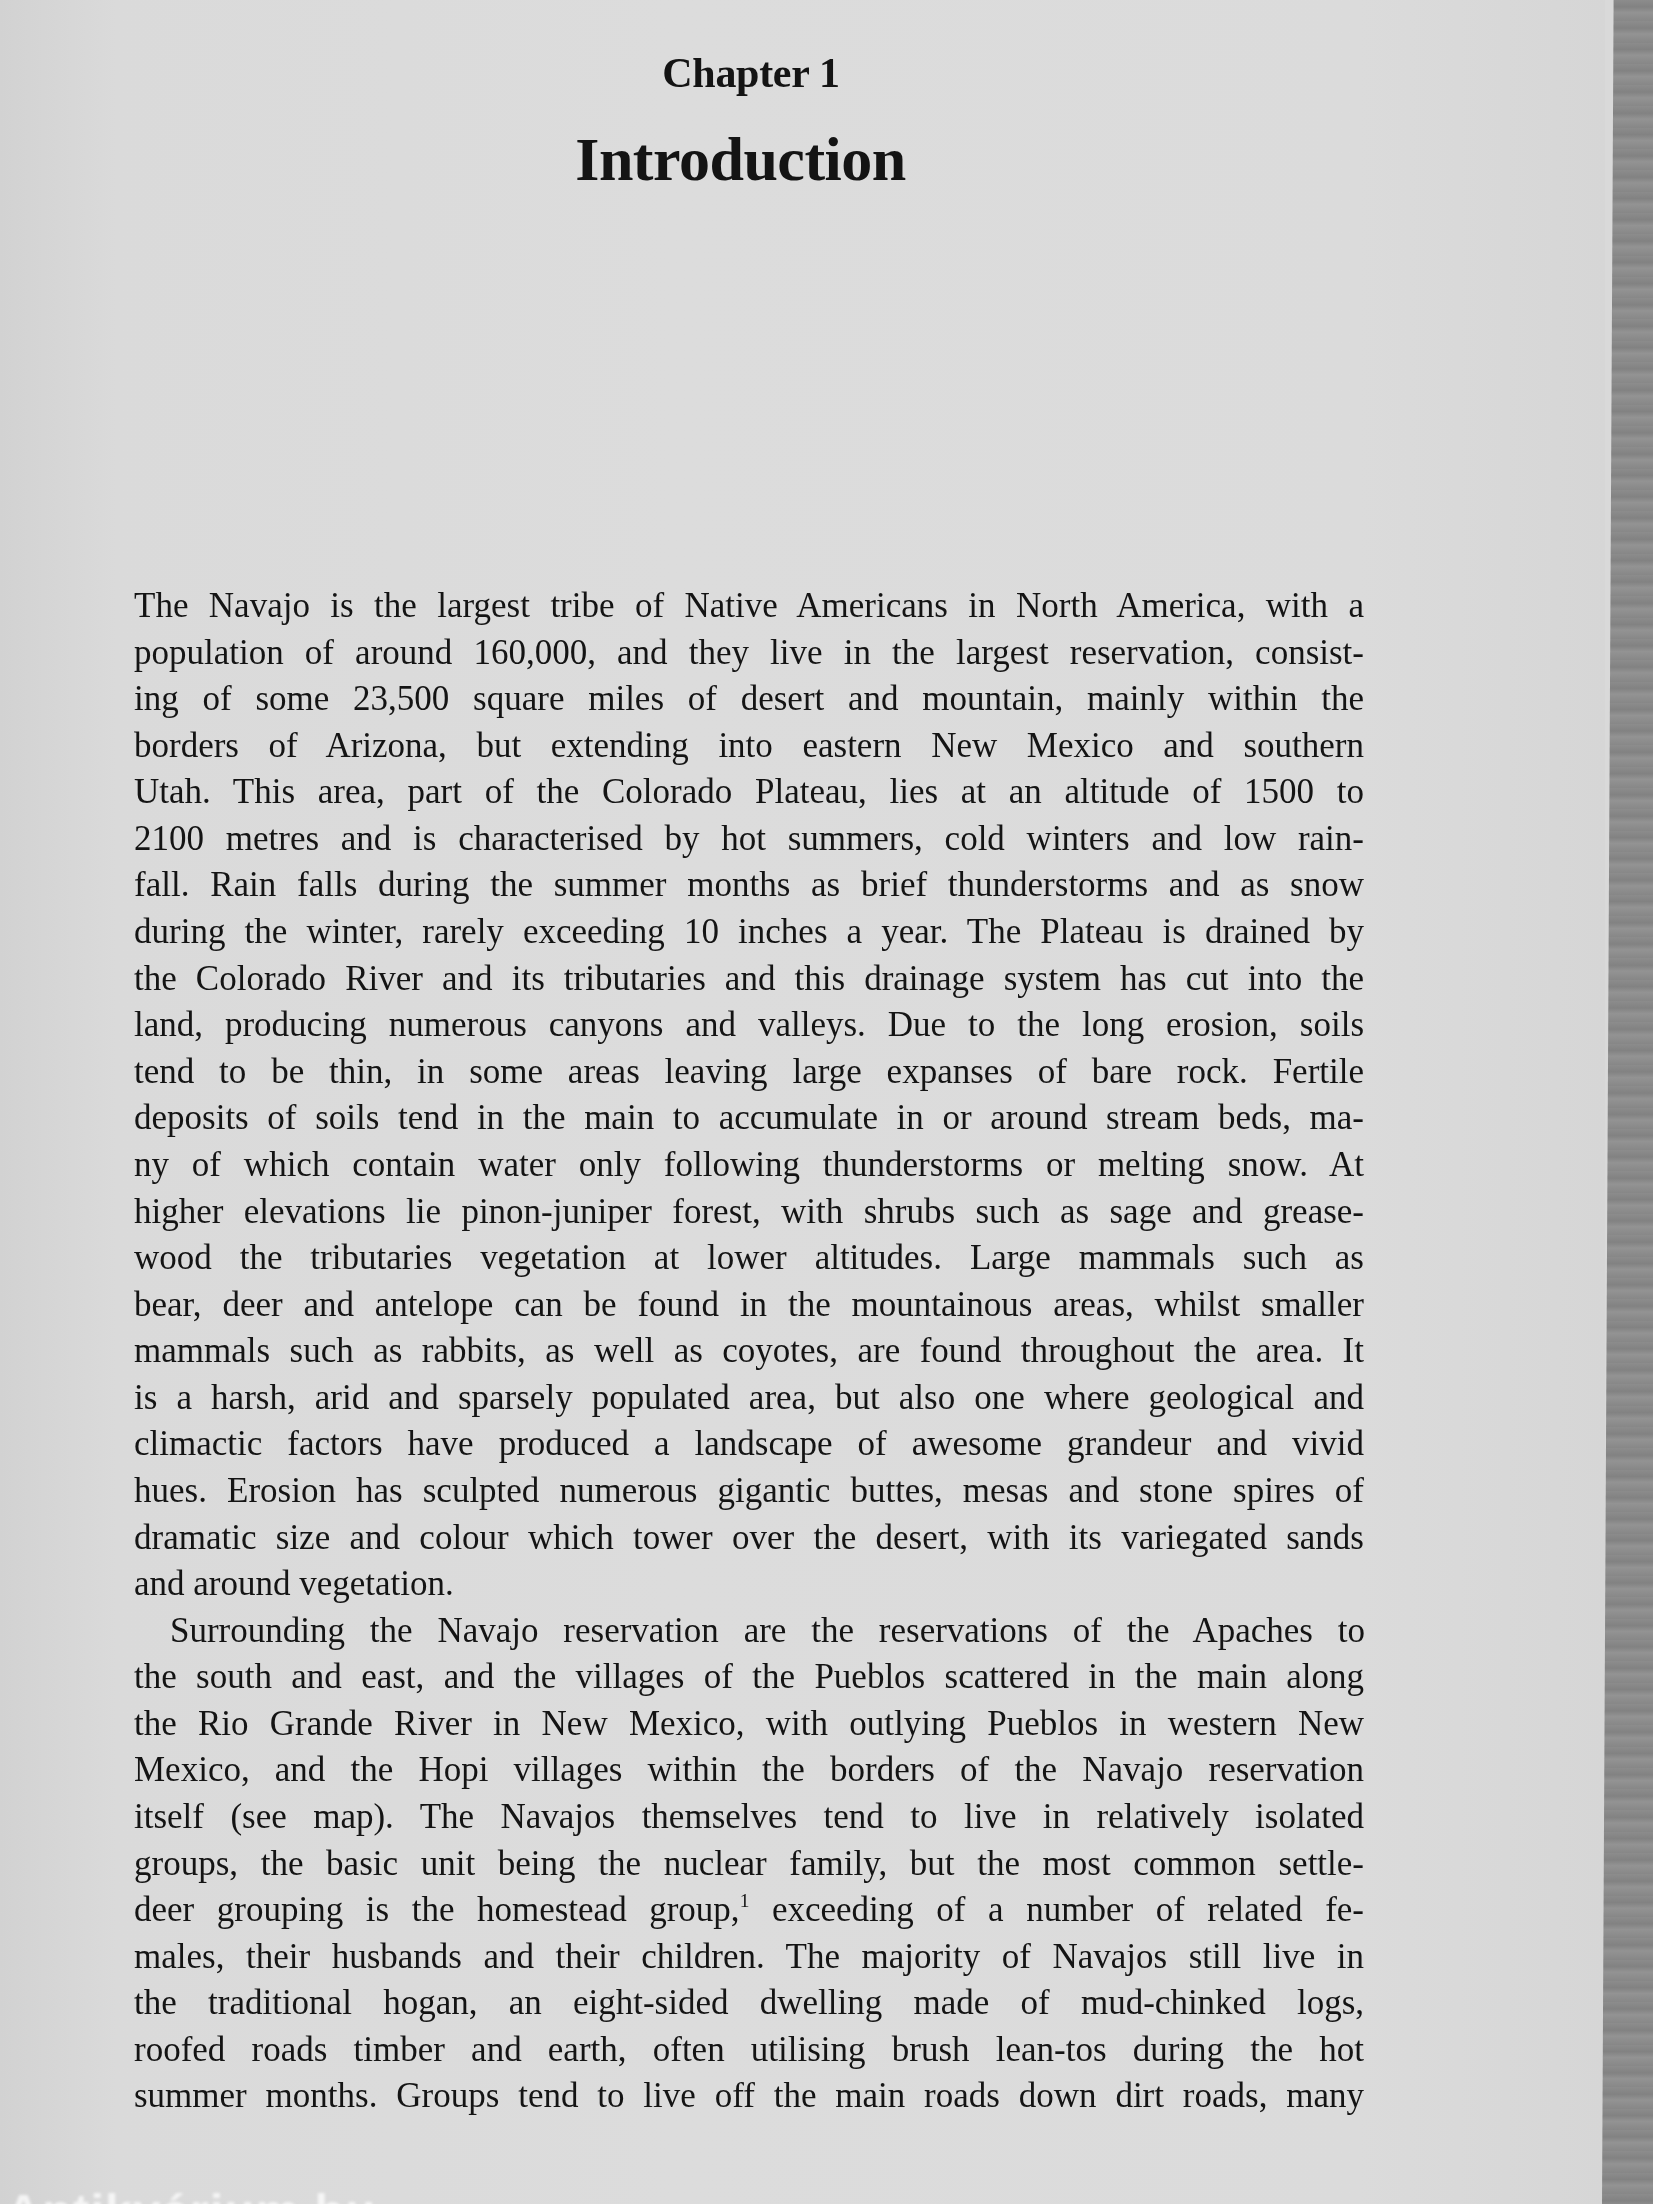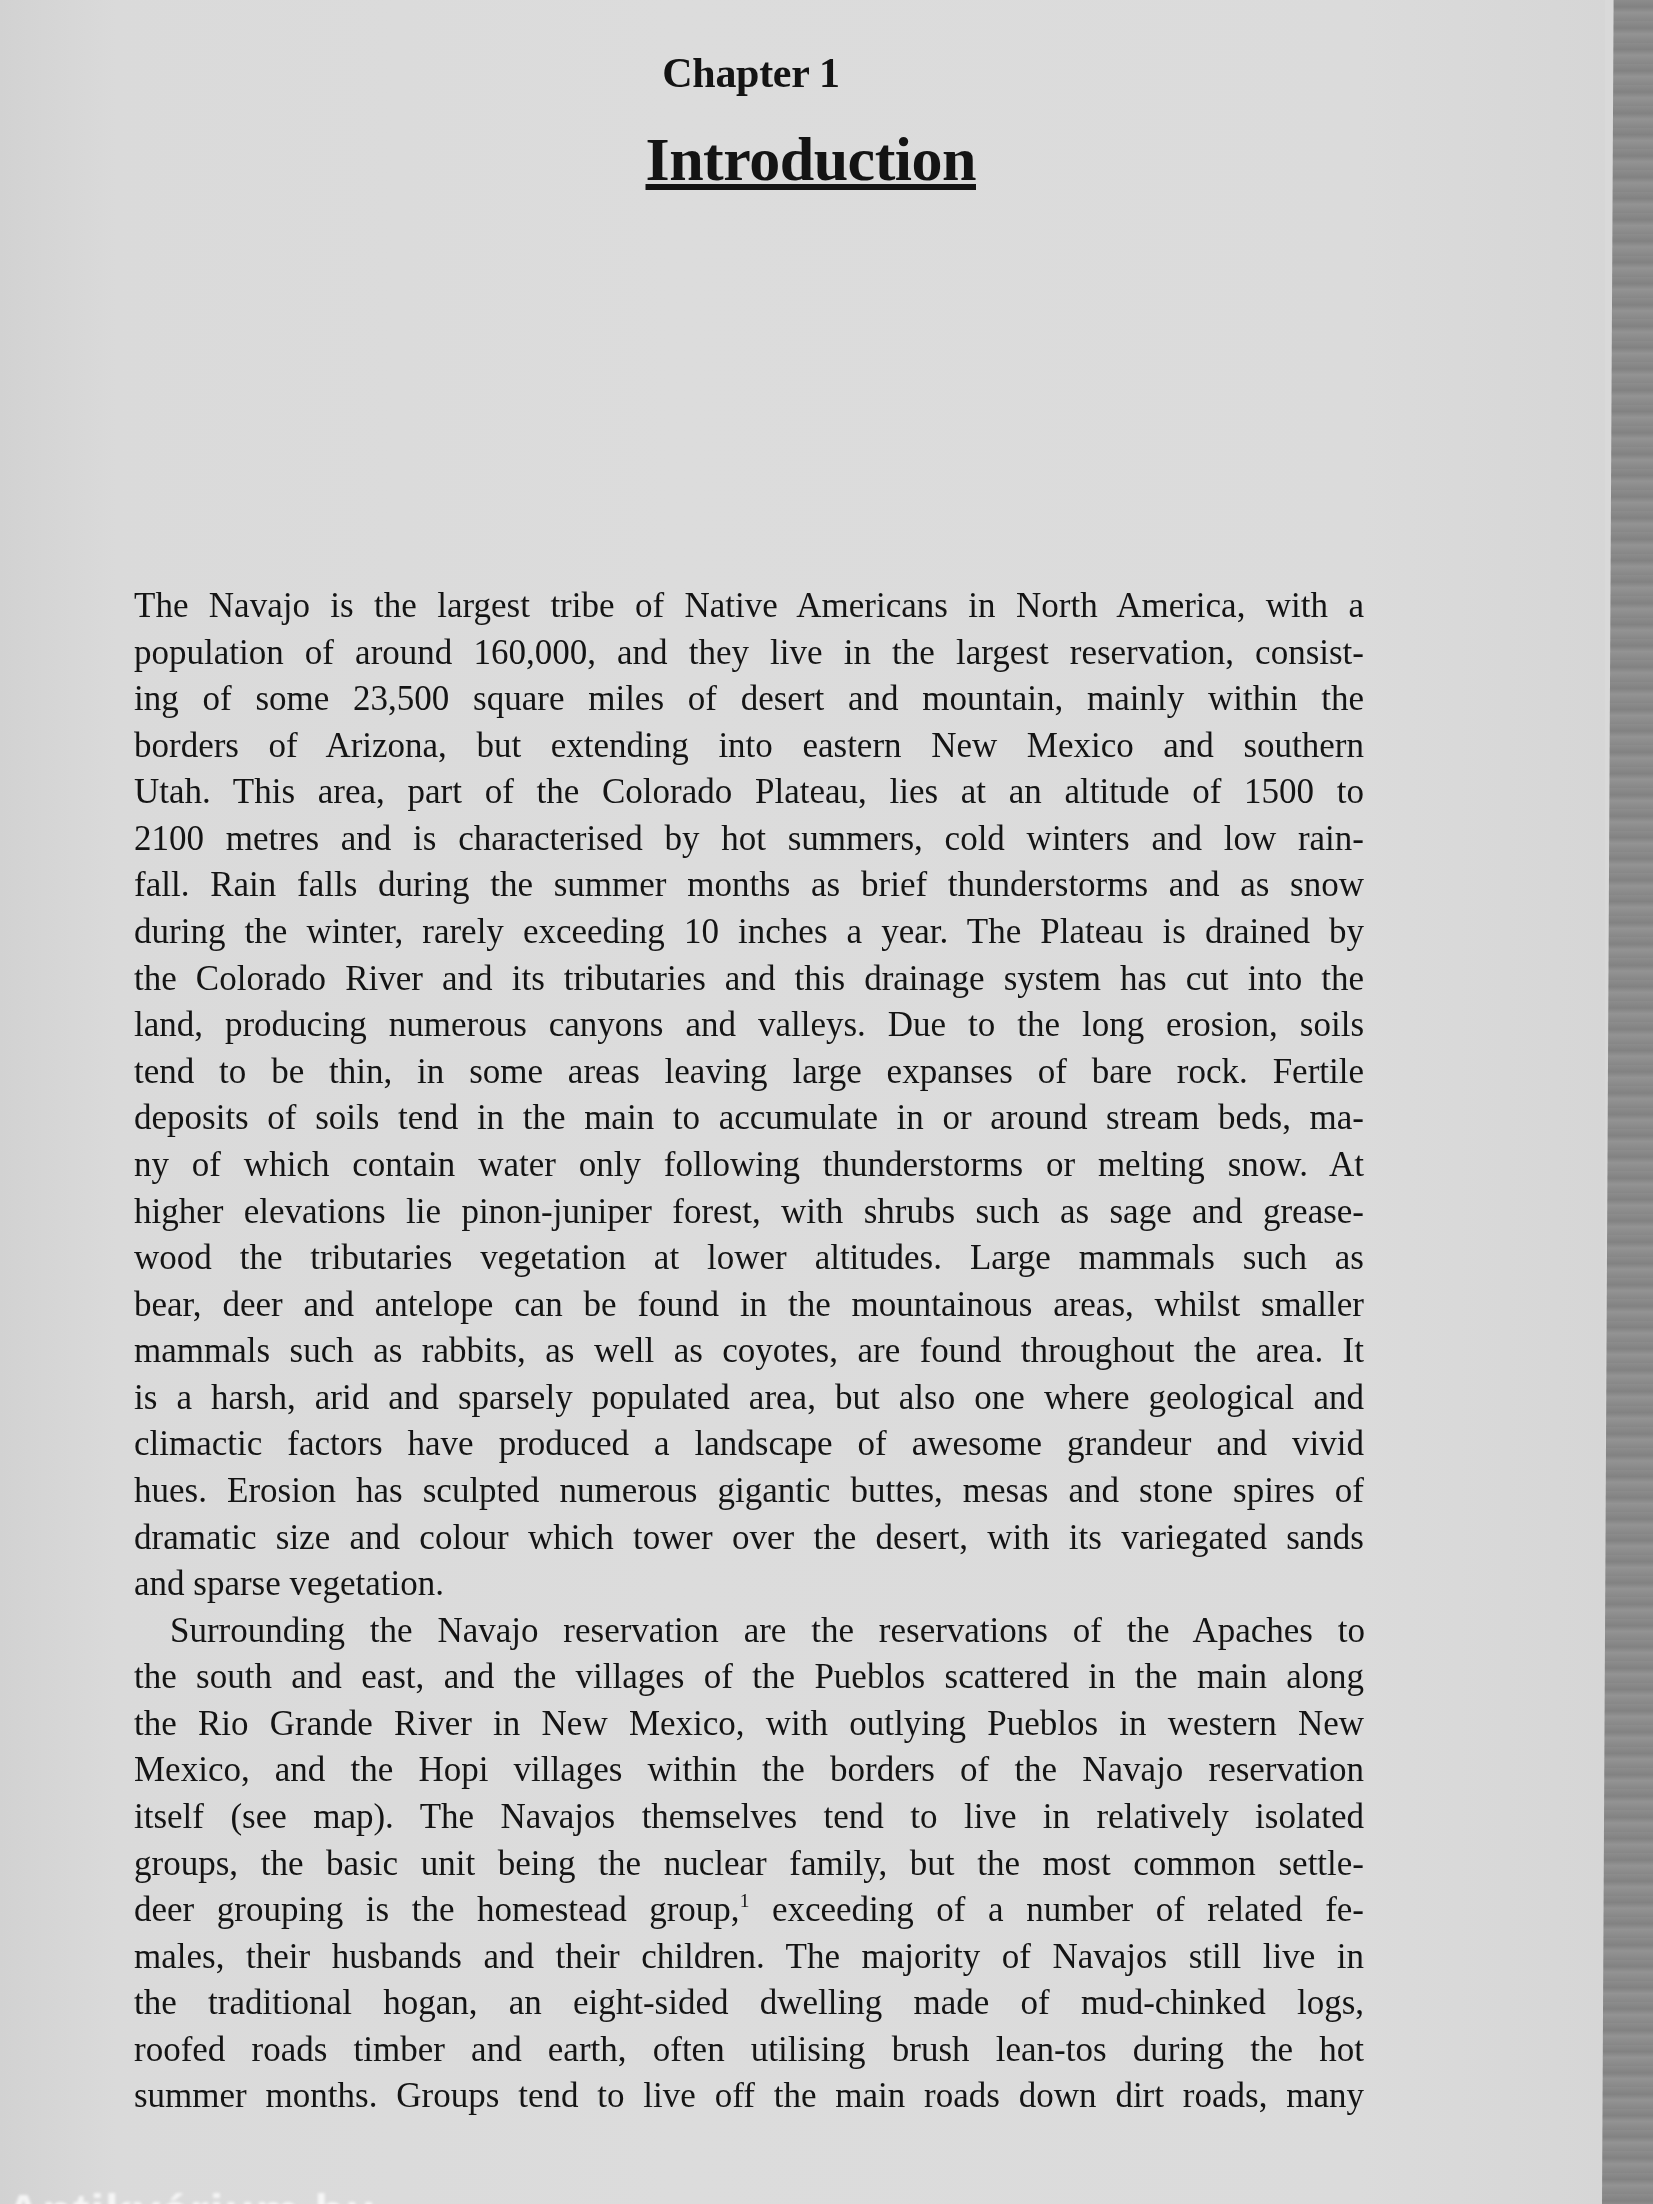--- a/index.html
+++ b/index.html
@@ -18,23 +18,22 @@
     background: repeating-linear-gradient(180deg, #8c8c8c 0px, #828282 6.8px, #939393 12.6px, #878787 21.3px);
     clip-path: polygon(11.6px 0, 100% 0, 100% 100%, 0 100%);
   }
   .chapter-label {
     position: absolute; left: 582px; width: 338px; top: 49px;
     text-align: center; font-weight: bold; font-size: 42px; line-height: 49px;
     letter-spacing: -0.3px;
   }
   .chapter-title {
     position: absolute; left: 505px; width: 471px; top: 123px;
-    text-align: right; font-weight: bold; font-size: 62px; line-height: 72px;
+    text-align: center; font-weight: bold; font-size: 62px; line-height: 72px;
     letter-spacing: -0.5px;
-    text-decoration: underline;
   }
   .body-text {
     position: absolute; left: 134px; top: 582px; width: 1230px;
     font-size: 35px;
   }
   .line {
     position: absolute; left: 0; width: 1230px; height: 47px; line-height: 47px;
     white-space: nowrap; text-align: justify; text-align-last: justify;
   }
   .line.last { text-align-last: left; }
@@ -72,21 +71,21 @@
       <div class="line" style="top:512px">deposits of soils tend in the main to accumulate in or around stream beds, ma-</div>
       <div class="line" style="top:559px">ny of which contain water only following thunderstorms or melting snow. At</div>
       <div class="line" style="top:606px">higher elevations lie pinon-juniper forest, with shrubs such as sage and grease-</div>
       <div class="line" style="top:652px">wood the tributaries vegetation at lower altitudes. Large mammals such as</div>
       <div class="line" style="top:699px">bear, deer and antelope can be found in the mountainous areas, whilst smaller</div>
       <div class="line" style="top:745px">mammals such as rabbits, as well as coyotes, are found throughout the area. It</div>
       <div class="line" style="top:792px">is a harsh, arid and sparsely populated area, but also one where geological and</div>
       <div class="line" style="top:838px">climactic factors have produced a landscape of awesome grandeur and vivid</div>
       <div class="line" style="top:885px">hues. Erosion has sculpted numerous gigantic buttes, mesas and stone spires of</div>
       <div class="line" style="top:932px">dramatic size and colour which tower over the desert, with its variegated sands</div>
-      <div class="line last" style="top:978px">and sparse vegetation.</div>
+      <div class="line last" style="top:978px">and around vegetation.</div>
     </div>
 
     <div>
       <div class="line indent" style="top:1025px">Surrounding the Navajo reservation are the reservations of the Apaches to</div>
       <div class="line" style="top:1071px">the south and east, and the villages of the Pueblos scattered in the main along</div>
       <div class="line" style="top:1118px">the Rio Grande River in New Mexico, with outlying Pueblos in western New</div>
       <div class="line" style="top:1164px">Mexico, and the Hopi villages within the borders of the Navajo reservation</div>
       <div class="line" style="top:1211px">itself (see map). The Navajos themselves tend to live in relatively isolated</div>
       <div class="line" style="top:1258px">groups, the basic unit being the nuclear family, but the most common settle-</div>
       <div class="line" style="top:1304px"><span>deer grouping is the homestead group,</span><sup>1</sup><span> exceeding of a number of related fe-</span></div>

